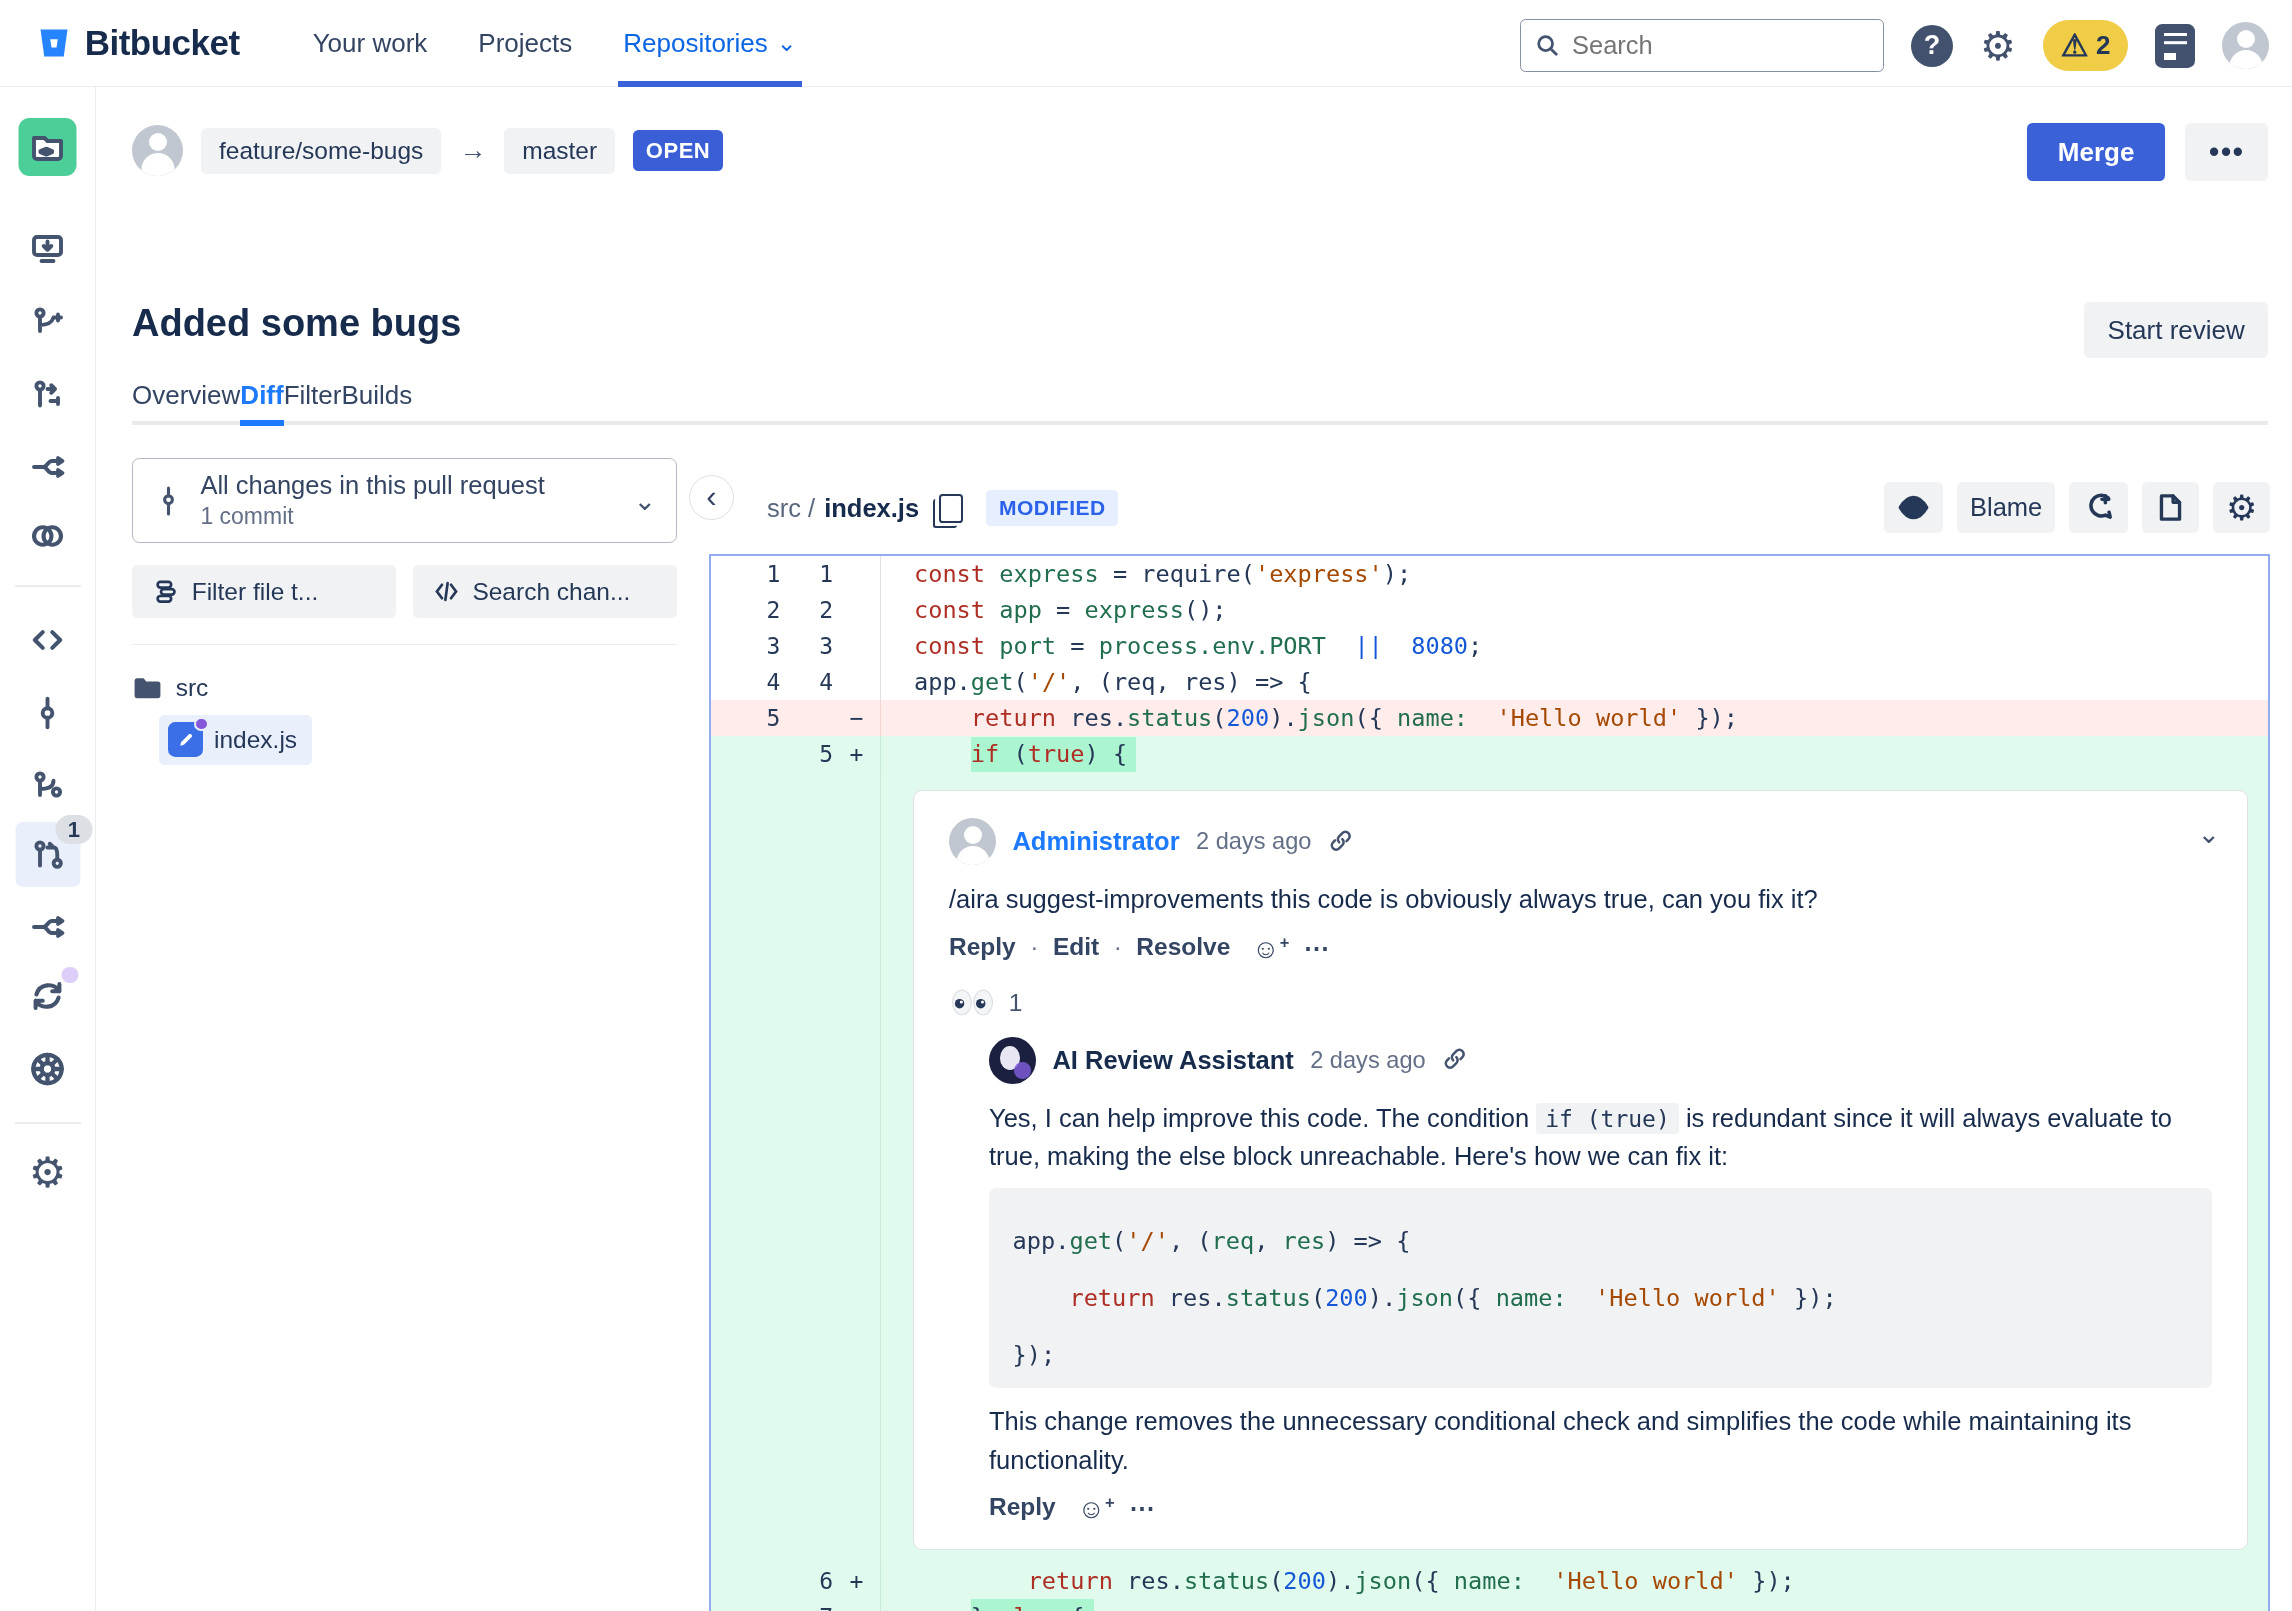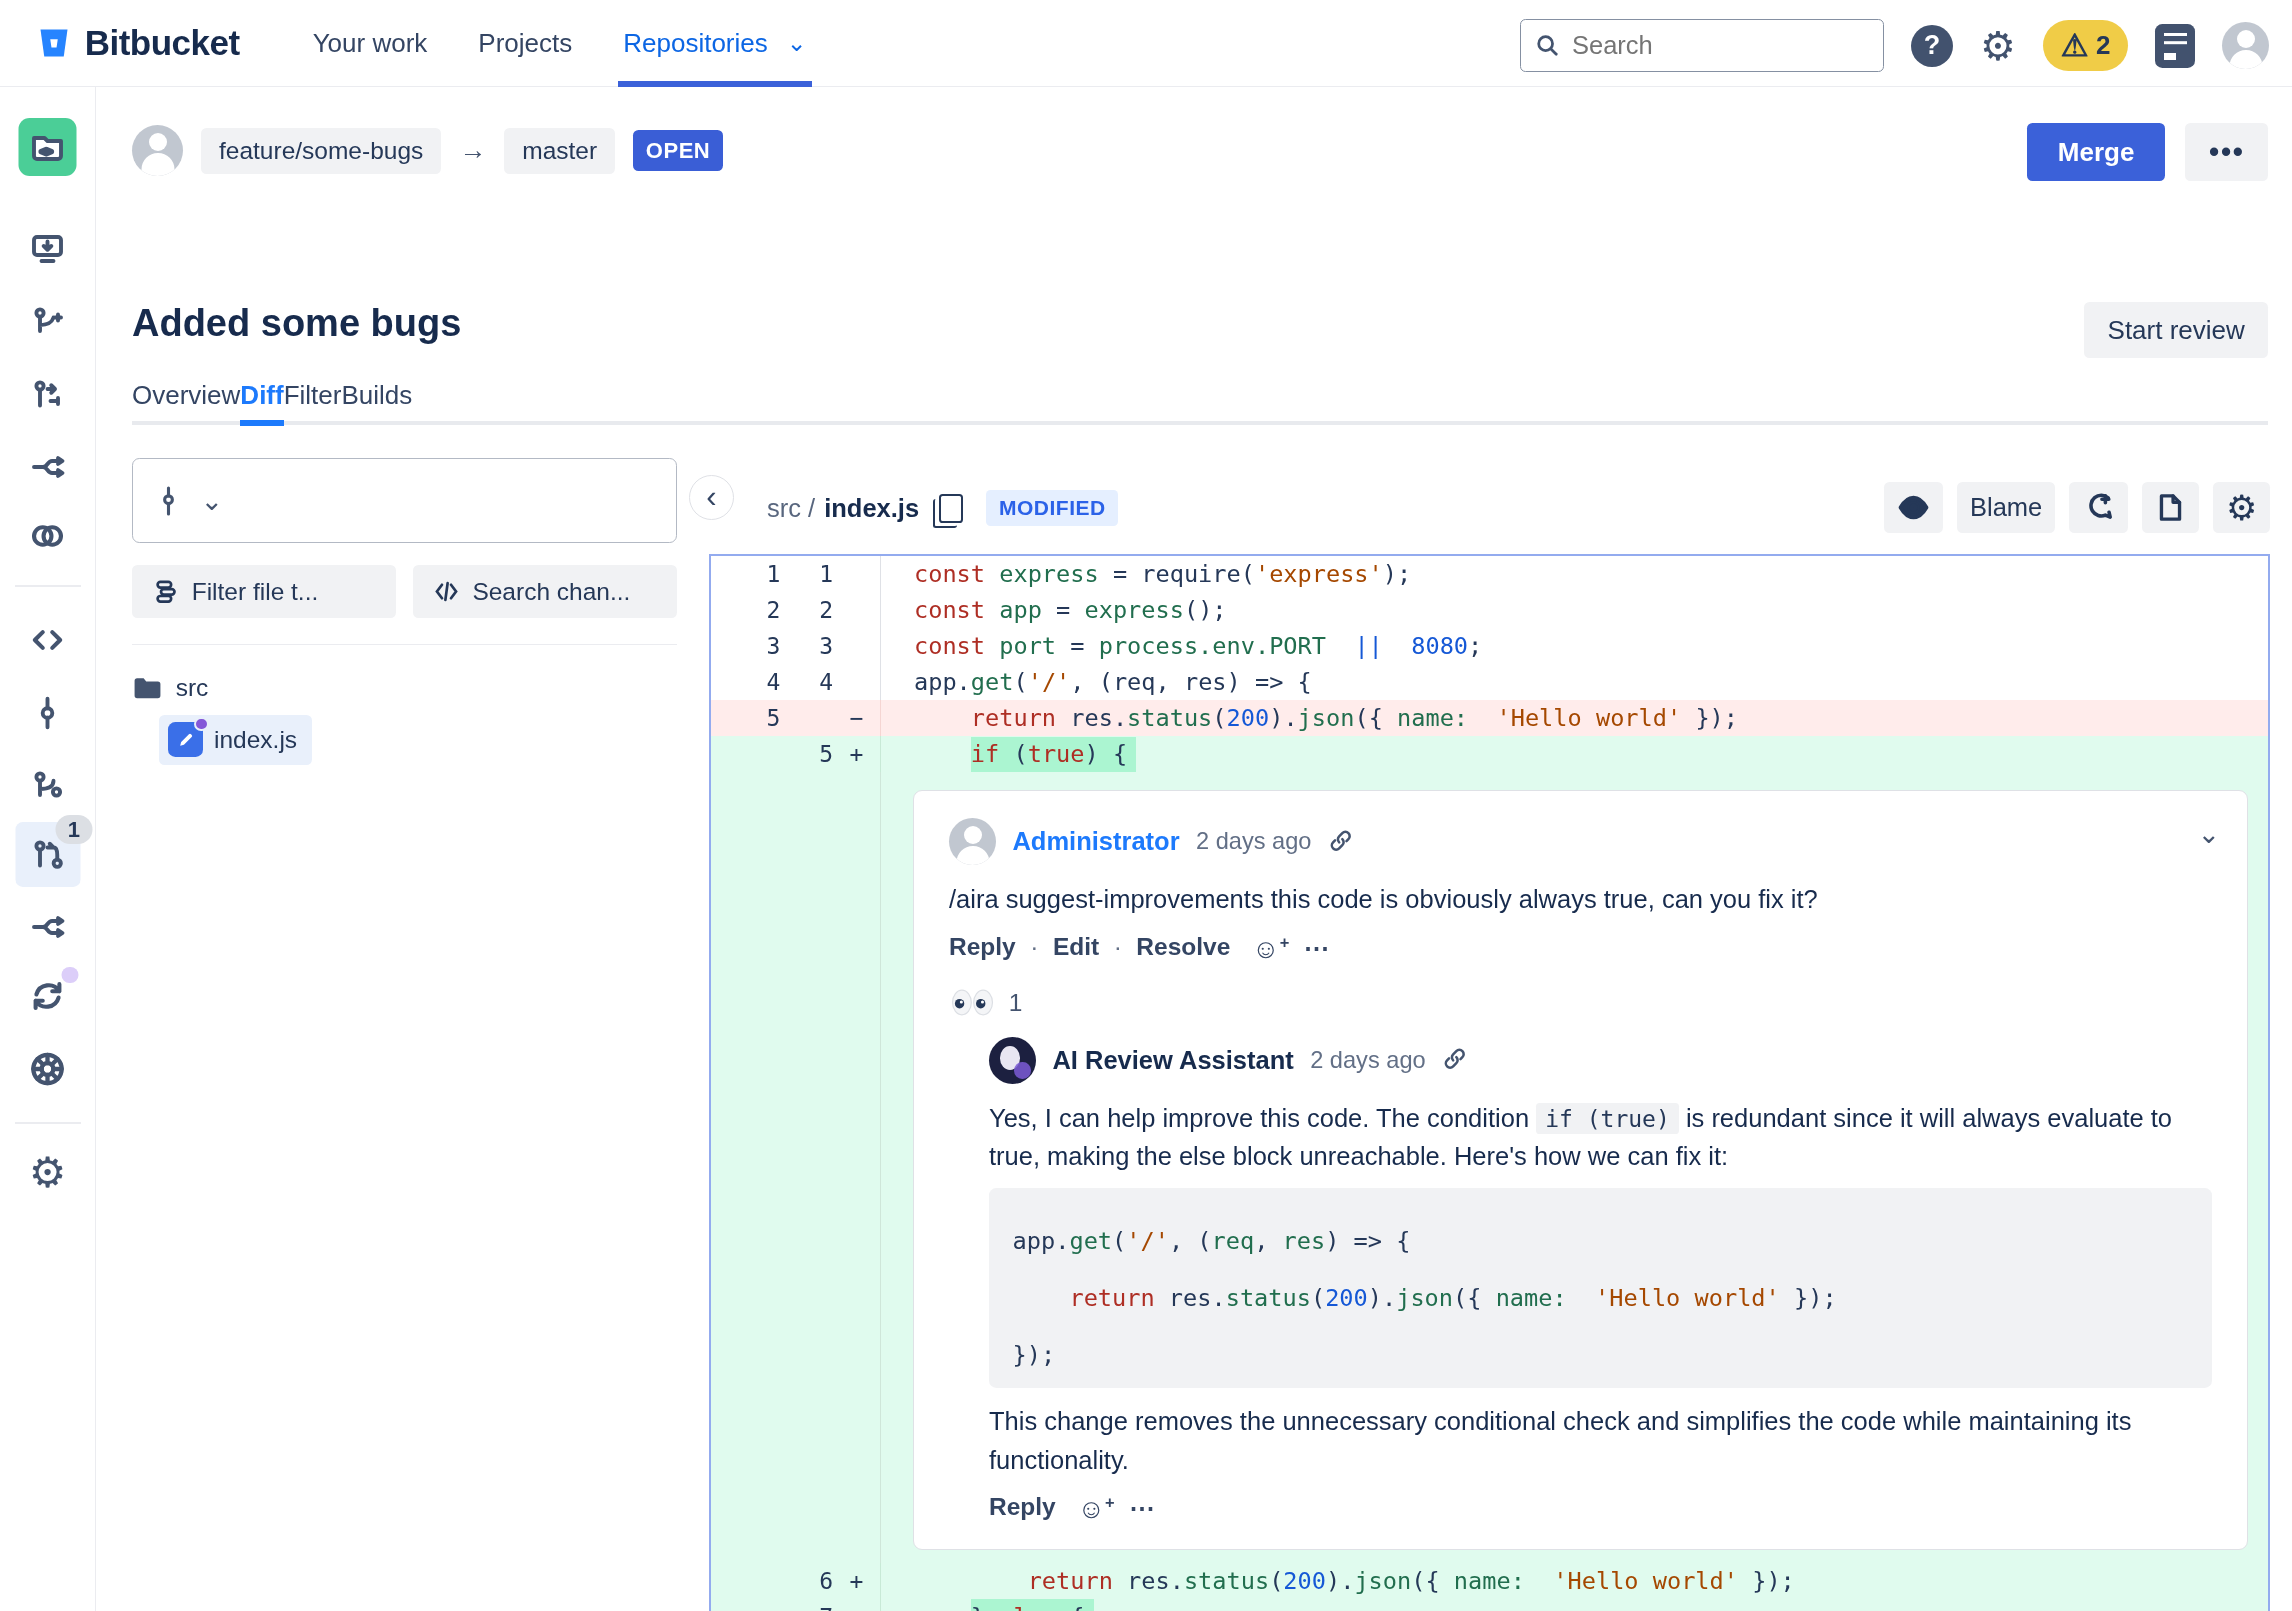--- a/index.html
+++ b/index.html
@@ -7,21 +7,21 @@
     font-family:"Liberation Sans", sans-serif; color:#172b4d; }
 
   
   .topnav { position:absolute; left:0; top:0; width:2293px; height:87px; background:#fff;
     border-bottom:1.8px solid #ebecf0; display:flex; align-items:center; z-index:5; }
   .brand { display:flex; align-items:center; gap:12.7px; margin-left:36px; }
   .bucket { width:36px; height:36px; }
   .brand-name { font-size:35px; font-weight:700; color:#172b4d; letter-spacing:-0.5px; }
   .nav-links { display:flex; align-items:center; gap:51px; margin-left:73px; height:87px; }
   .nav-link { font-size:26px; font-weight:500; color:#344563; height:87px; display:flex; align-items:center; position:relative; cursor:pointer; }
-  .nav-link.active { color:#0c66e4;gap:10px; }
+  .nav-link.active { color:#0c66e4; }
   .nav-link.active::after { content:""; position:absolute; left:-5.5px; right:-5.5px; bottom:0; height:5.5px; background:#3b61d9; }
   .nav-link .chev { font-size:23.6px; margin-left:9px; color:#0c66e4; }
   .nav-right { position:absolute; right:23.6px; top:0; height:91px; display:flex; align-items:center; gap:27px; }
   .searchbox { width:364px; height:53px; border:1.8px solid #8590a2; border-radius:5.5px; display:flex; align-items:center; padding:0 14.5px; gap:11px; }
   .searchbox input { border:none; outline:none; font-size:25.5px; color:#626f86; width:273px; font-family:"Liberation Sans",sans-serif; }
   .icon-btn { display:flex; align-items:center; justify-content:center; cursor:pointer; }
   .help-circle { width:42px; height:42px; border-radius:50%; background:#42526e; color:#fff; font-size:27px; font-weight:700; display:flex; align-items:center; justify-content:center; }
   .gear-glyph { font-size:40px; color:#42526e; line-height:1; }
   .warn-pill { height:51px; border-radius:25.5px; background:#f0cc47; display:flex; align-items:center; gap:7.3px; padding:0 18px; font-size:26px; font-weight:700; color:#253858; }
   .warn-pill .tri { font-size:31px; }
@@ -299,20 +299,24 @@
     <div class="tab">Filter</div>
     <div class="tab">Builds</div>
   </div>
 
   <div class="changes">
     <div class="scope-box">
       <svg width="31" height="36" viewBox="0 0 24 24">
         <circle cx="12" cy="11" r="3" fill="none" stroke="#44546f" stroke-width="2.4"></circle>
         <path d="M12 2 V8 M12 14 V22" stroke="#44546f" stroke-width="2.4" stroke-linecap="round"></path>
       </svg>
+      <div class="scope-text">
+        <div class="scope-title">All changes in this pull request</div>
+        <div class="scope-sub">1 commit</div>
+      </div>
       <span class="scope-chev">⌄</span>
     </div>
     <div class="filter-row">
       <div class="filter-btn">
         <svg width="27" height="27" viewBox="0 0 24 24">
           <rect x="5" y="3.5" width="12" height="5" rx="2.5" fill="none" stroke="#253858" stroke-width="2.4"></rect>
           <rect x="8" y="9.8" width="12" height="5" rx="2.5" fill="none" stroke="#253858" stroke-width="2.4"></rect>
           <rect x="5" y="16" width="12" height="5" rx="2.5" fill="none" stroke="#253858" stroke-width="2.4"></rect>
         </svg>
         <span>Filter file t...</span>

